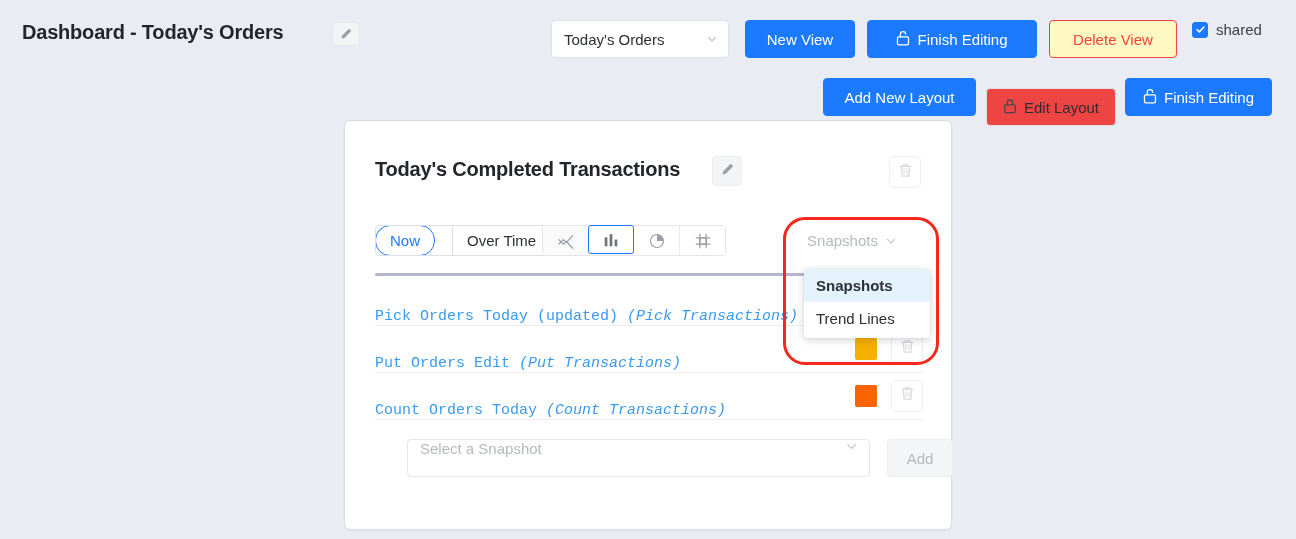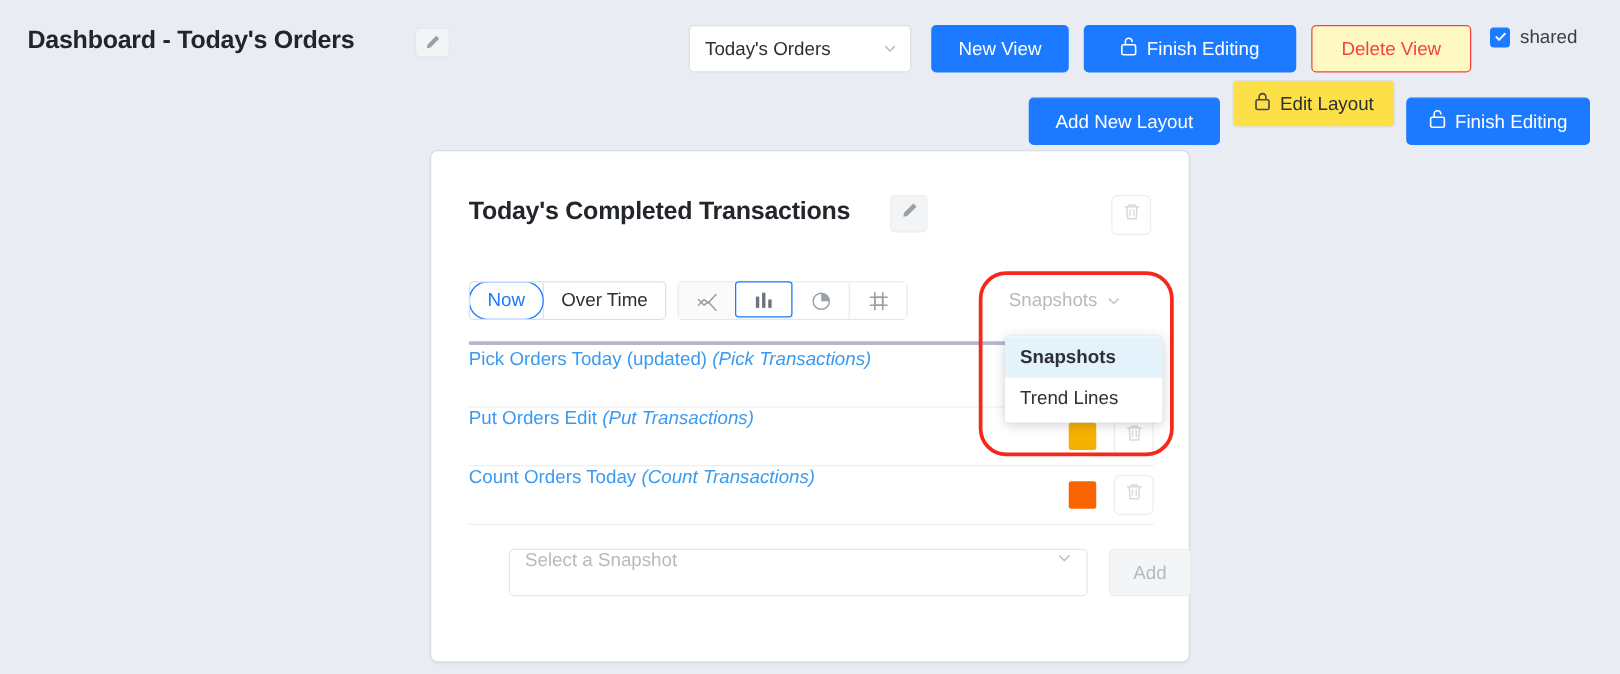--- a/index.html
+++ b/index.html
@@ -65,22 +65,22 @@
   .checkbox {
     width: 16px; height: 16px; border-radius: 3px;
     background: #1b7aff; border: 1px solid #1b7aff;
     display: flex; align-items: center; justify-content: center;
     cursor: pointer;
   }
   .checkbox svg { display: block; }
 
   
   #add-widget-btn   { left: 823px; top: 78px; width: 153px; }
-  #edit-layout-btn  { left: 986px; top: 64px; width: 130px;
-                      background: #fde047; color: #2c2f33; border-color: #dcdfe4; }
+  #edit-layout-btn  { left: 986px; top: 88px; width: 130px;
+                      background: #ef4444; color: #2c2f33; border-color: #dcdfe4; }
   #finish-edit-btn2 { left: 1125px; top: 78px; width: 147px; }
 
   
   .card {
     position: absolute; left: 344px; top: 120px;
     width: 608px; height: 410px;
     background: #fff; border: 1px solid #d9dce6; border-radius: 6px;
     box-shadow: 0 1px 2px rgba(40,45,70,0.06);
   }
   .card-title {
@@ -105,20 +105,21 @@
   .seg {
     position: absolute; left: 30px; top: 104px;
     display: flex; height: 31px;
     border: 1px solid #dcdfe4; border-radius: 4px; overflow: hidden;
     background: #fff;
   }
   .seg .opt {
     display: flex; align-items: center; justify-content: center;
     padding: 0 14px; font-size: 15px; color: #2c2f33; cursor: pointer;
     background: #fff;
+    margin-left: 18px;
   }
   .seg .opt.active {
     color: #1b7aff; border: 1px solid #1b7aff; border-radius: 15px; margin: -1px;
     position: relative; z-index: 2;
   }
   .seg .opt + .opt { border-left: 1px solid #dcdfe4; }
 
   
   .icongroup {
     position: absolute; left: 197px; top: 104px;
@@ -168,22 +169,23 @@
   
   .thick-divider {
     position: absolute; left: 30px; top: 152px;
     width: 548px; height: 3px; background: #b4b7cc; border-radius: 2px;
   }
 
   
   .rows { position: absolute; left: 30px; top: 158px; width: 548px; }
   .row {
     position: relative; height: 47px;
-    display: flex; align-items: flex-start;
+    display: flex; align-items: flex-end;
     border-bottom: 1px solid #eceef0;
+    font-family: Liberation Mono, monospace;
   }
   .row .label {
     font-size: 15px; color: #3a9af0; white-space: nowrap;
   }
   .row .label .ital { font-style: italic; }
   .row .right {
     position: absolute; right: 0; top: 50%; transform: translateY(-50%);
     display: flex; align-items: center; gap: 14px;
   }
   .swatch { width: 22px; height: 22px; border-radius: 2px; cursor: pointer; }

